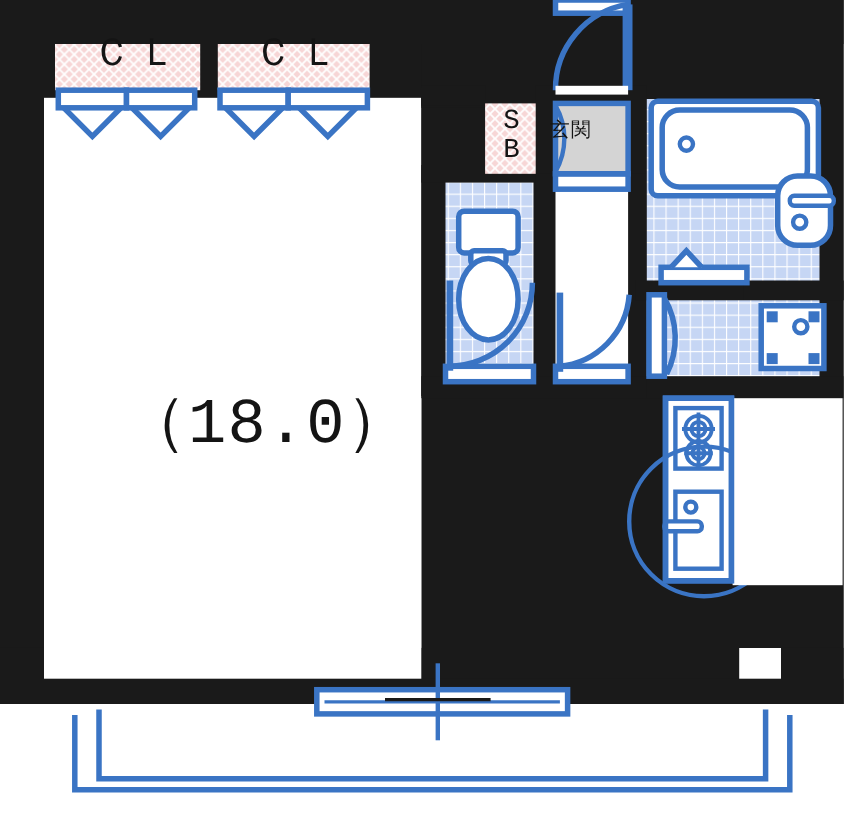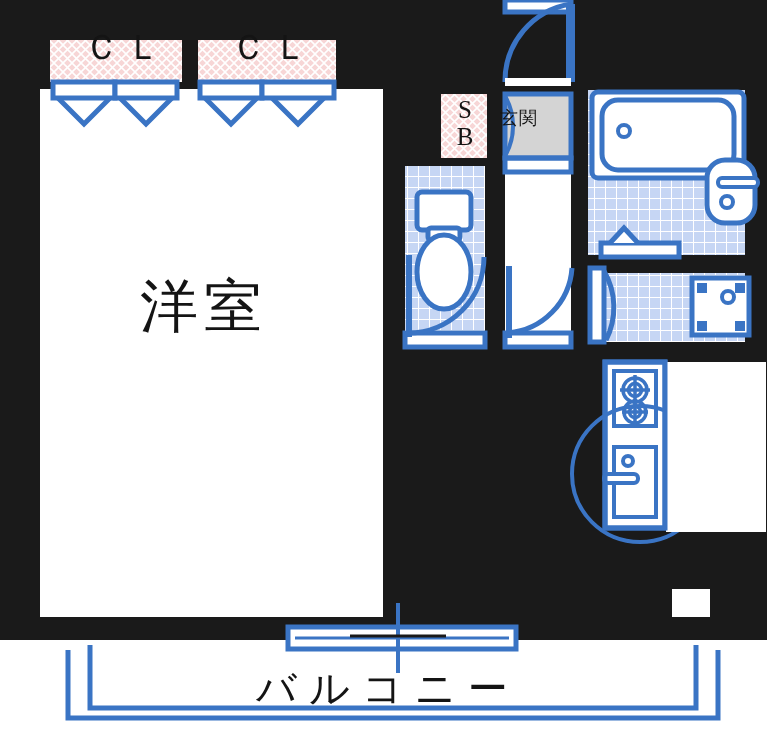--- a/index.html
+++ b/index.html
@@ -1,21 +1,21 @@
 <!DOCTYPE html>
 <html><head>
 <meta charset="utf-8">
 <style>
   html,body{margin:0;padding:0;background:#ffffff;}
   body{width:767px;height:747px;overflow:hidden;
        font-family:"Liberation Serif","DejaVu Serif",serif;}
   #plan{position:relative;width:767px;height:747px;background:#fff;}
   svg{display:block;}
   .lbl{position:absolute;color:#141414;white-space:nowrap;
-       font-family:Liberation Serif, serif;}
+       font-family:Liberation Mono, monospace;}
   #room-name{left:140px;top:268px;font-size:58px;letter-spacing:6px;}
   #room-area{left:112px;top:344px;font-size:58px;letter-spacing:1px;}
   #cl1{left:84px;top:24px;font-size:35px;letter-spacing:7px;}
   #cl2{left:231px;top:24px;font-size:35px;letter-spacing:7px;}
   #sb{left:452px;top:96px;font-size:25px;line-height:27px;text-align:center;width:26px;}
   #genkan{left:500px;top:106px;font-size:18px;letter-spacing:1px;}
   #balcony{left:256px;top:661px;font-size:40px;letter-spacing:12px;}
 </style>
 </head>
 <body>
@@ -203,20 +203,19 @@
       <line x1="295" y1="638" x2="509" y2="638" stroke="#3a74c4" stroke-width="3"></line>
       <line x1="398" y1="603" x2="398" y2="673" stroke="#3a74c4" stroke-width="4"></line>
       <line x1="350" y1="636" x2="446" y2="636" stroke="#1a1a1a" stroke-width="3"></line>
 
       <path d="M68,650 V718 H718 V650" fill="none" stroke="#3a74c4" stroke-width="5"></path>
       <path d="M90,645 V708 H696 V645" fill="none" stroke="#3a74c4" stroke-width="5"></path>
     </g>
 
   </svg>
 
-  <div class="lbl" id="room-name">洋室</div>
+  <div class="lbl" id="room-area">（18.0）</div>
   <div class="lbl" id="cl1">ＣＬ</div>
   <div class="lbl" id="cl2">ＣＬ</div>
   <div class="lbl" id="sb">S<br>B</div>
   <div class="lbl" id="genkan">玄関</div>
-  <div class="lbl" id="balcony">バルコニー</div>
 
 </div>
 
 </body></html>

